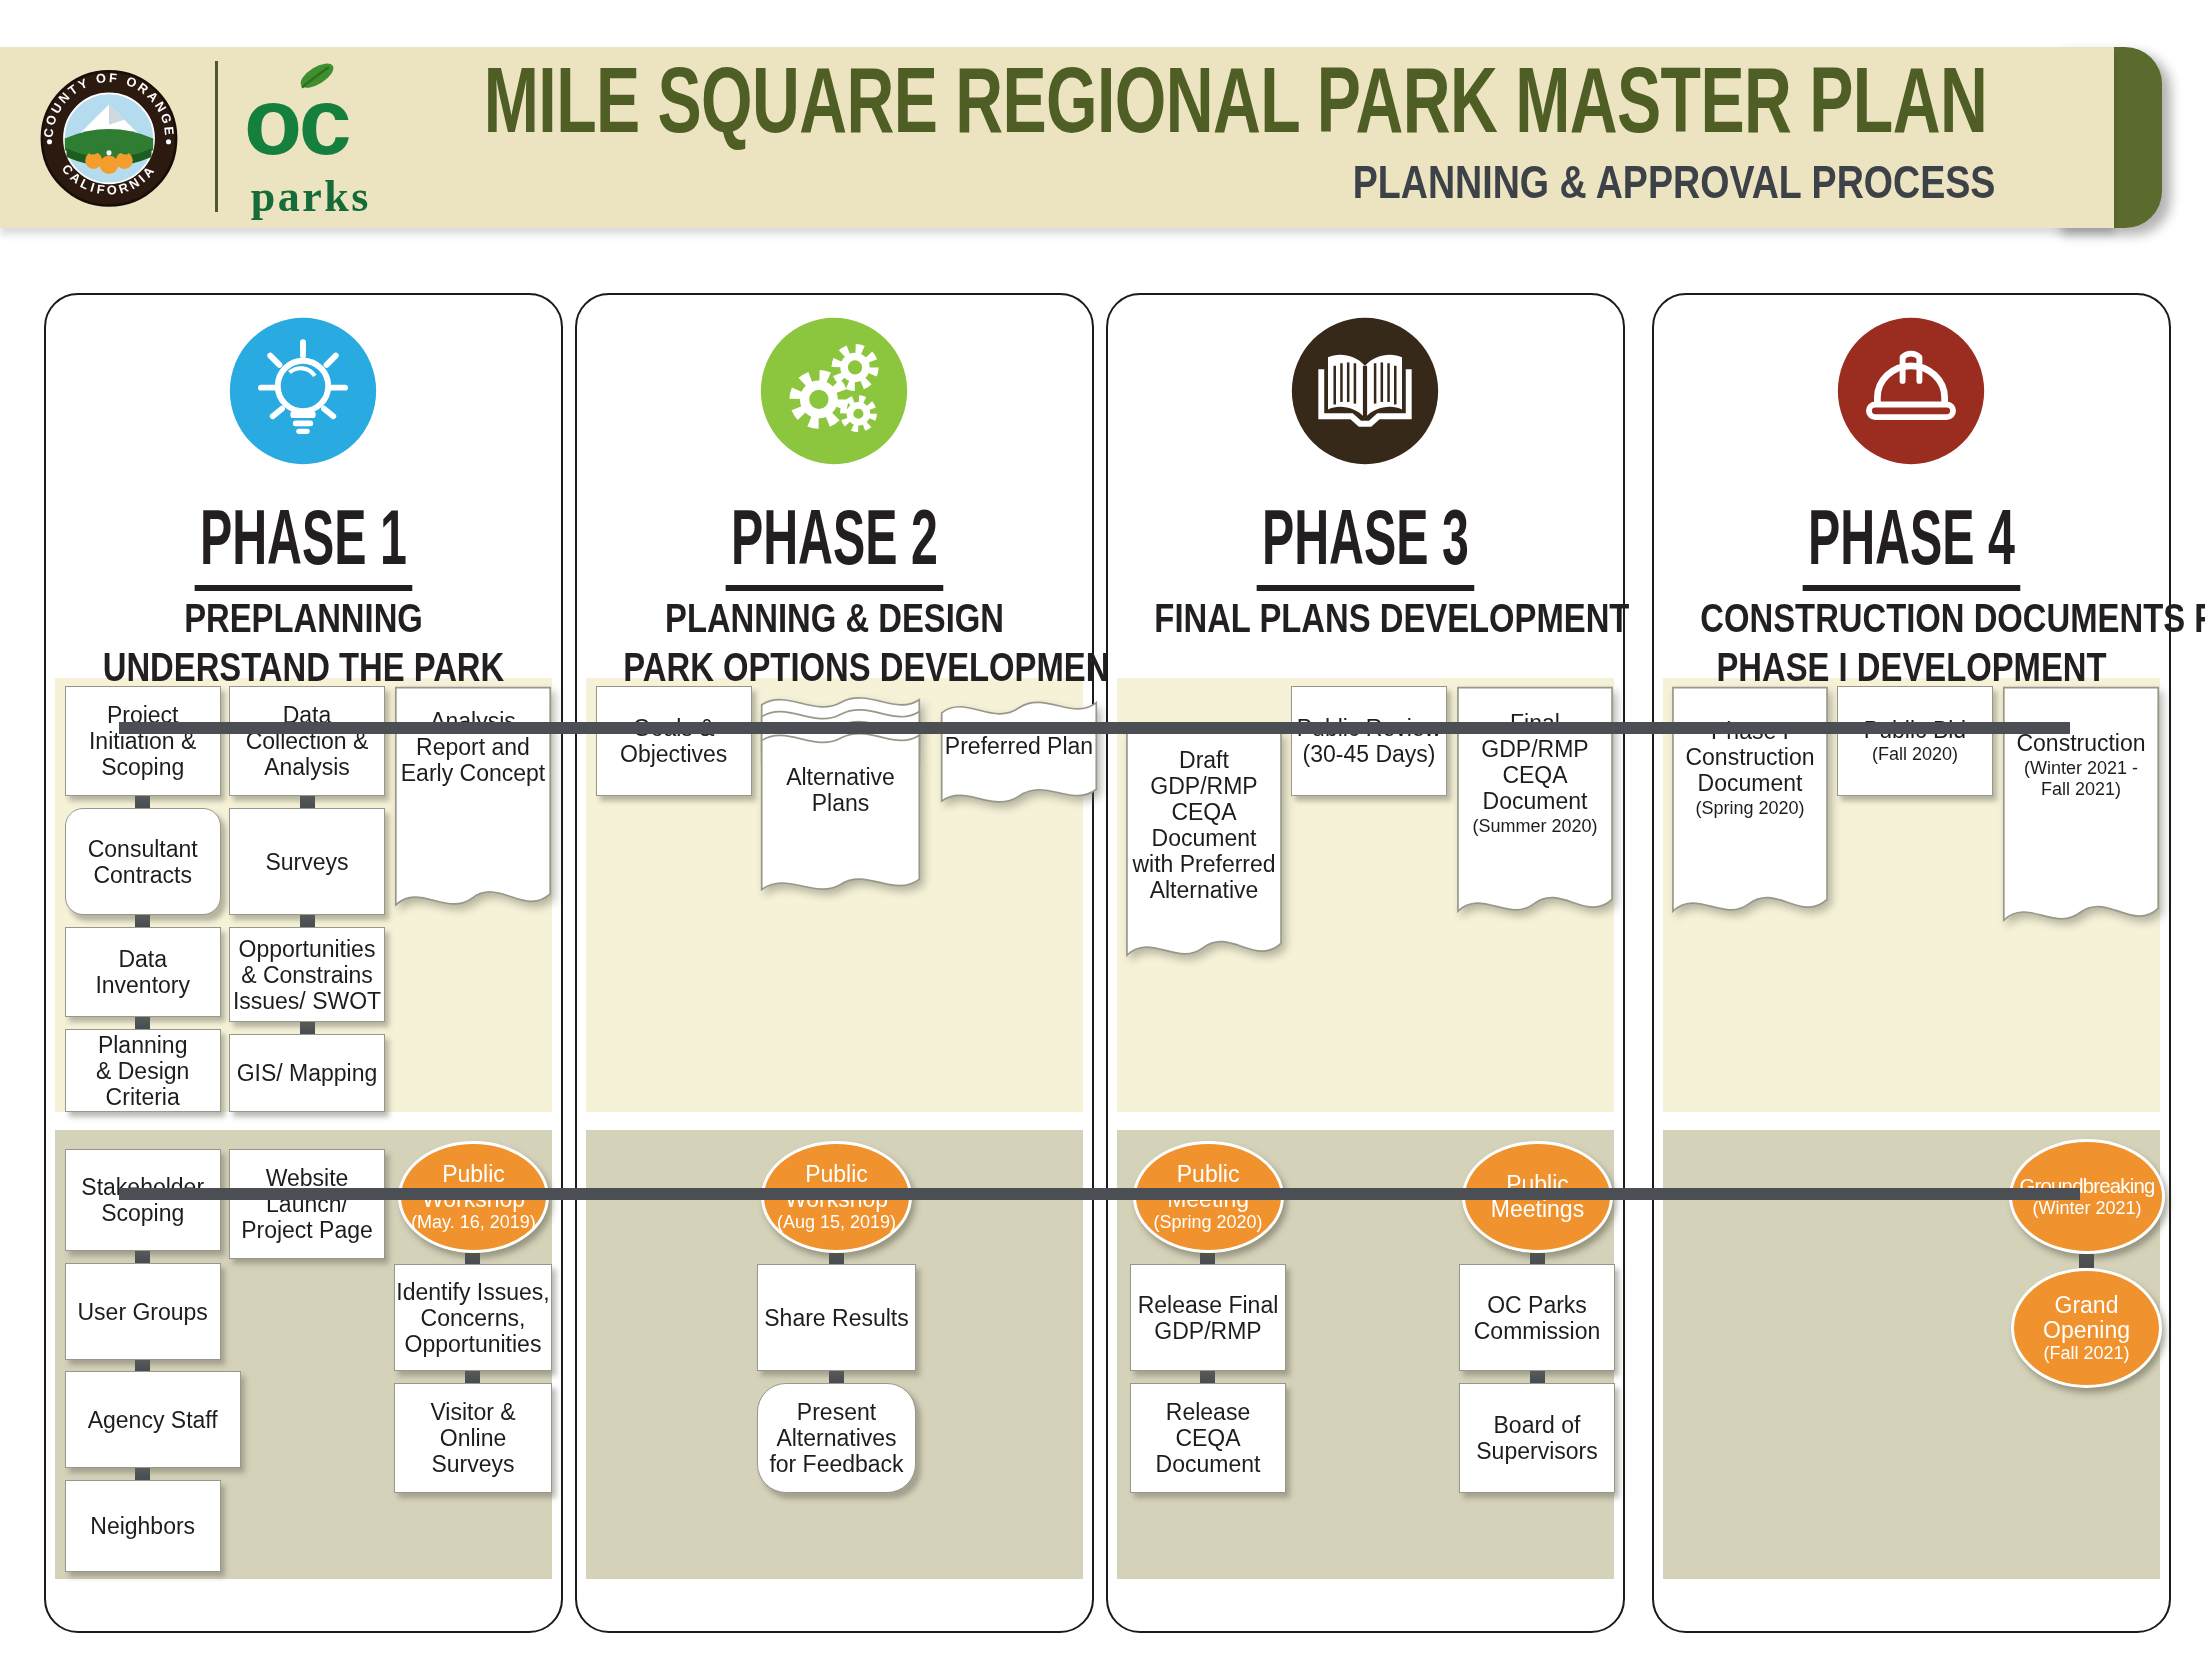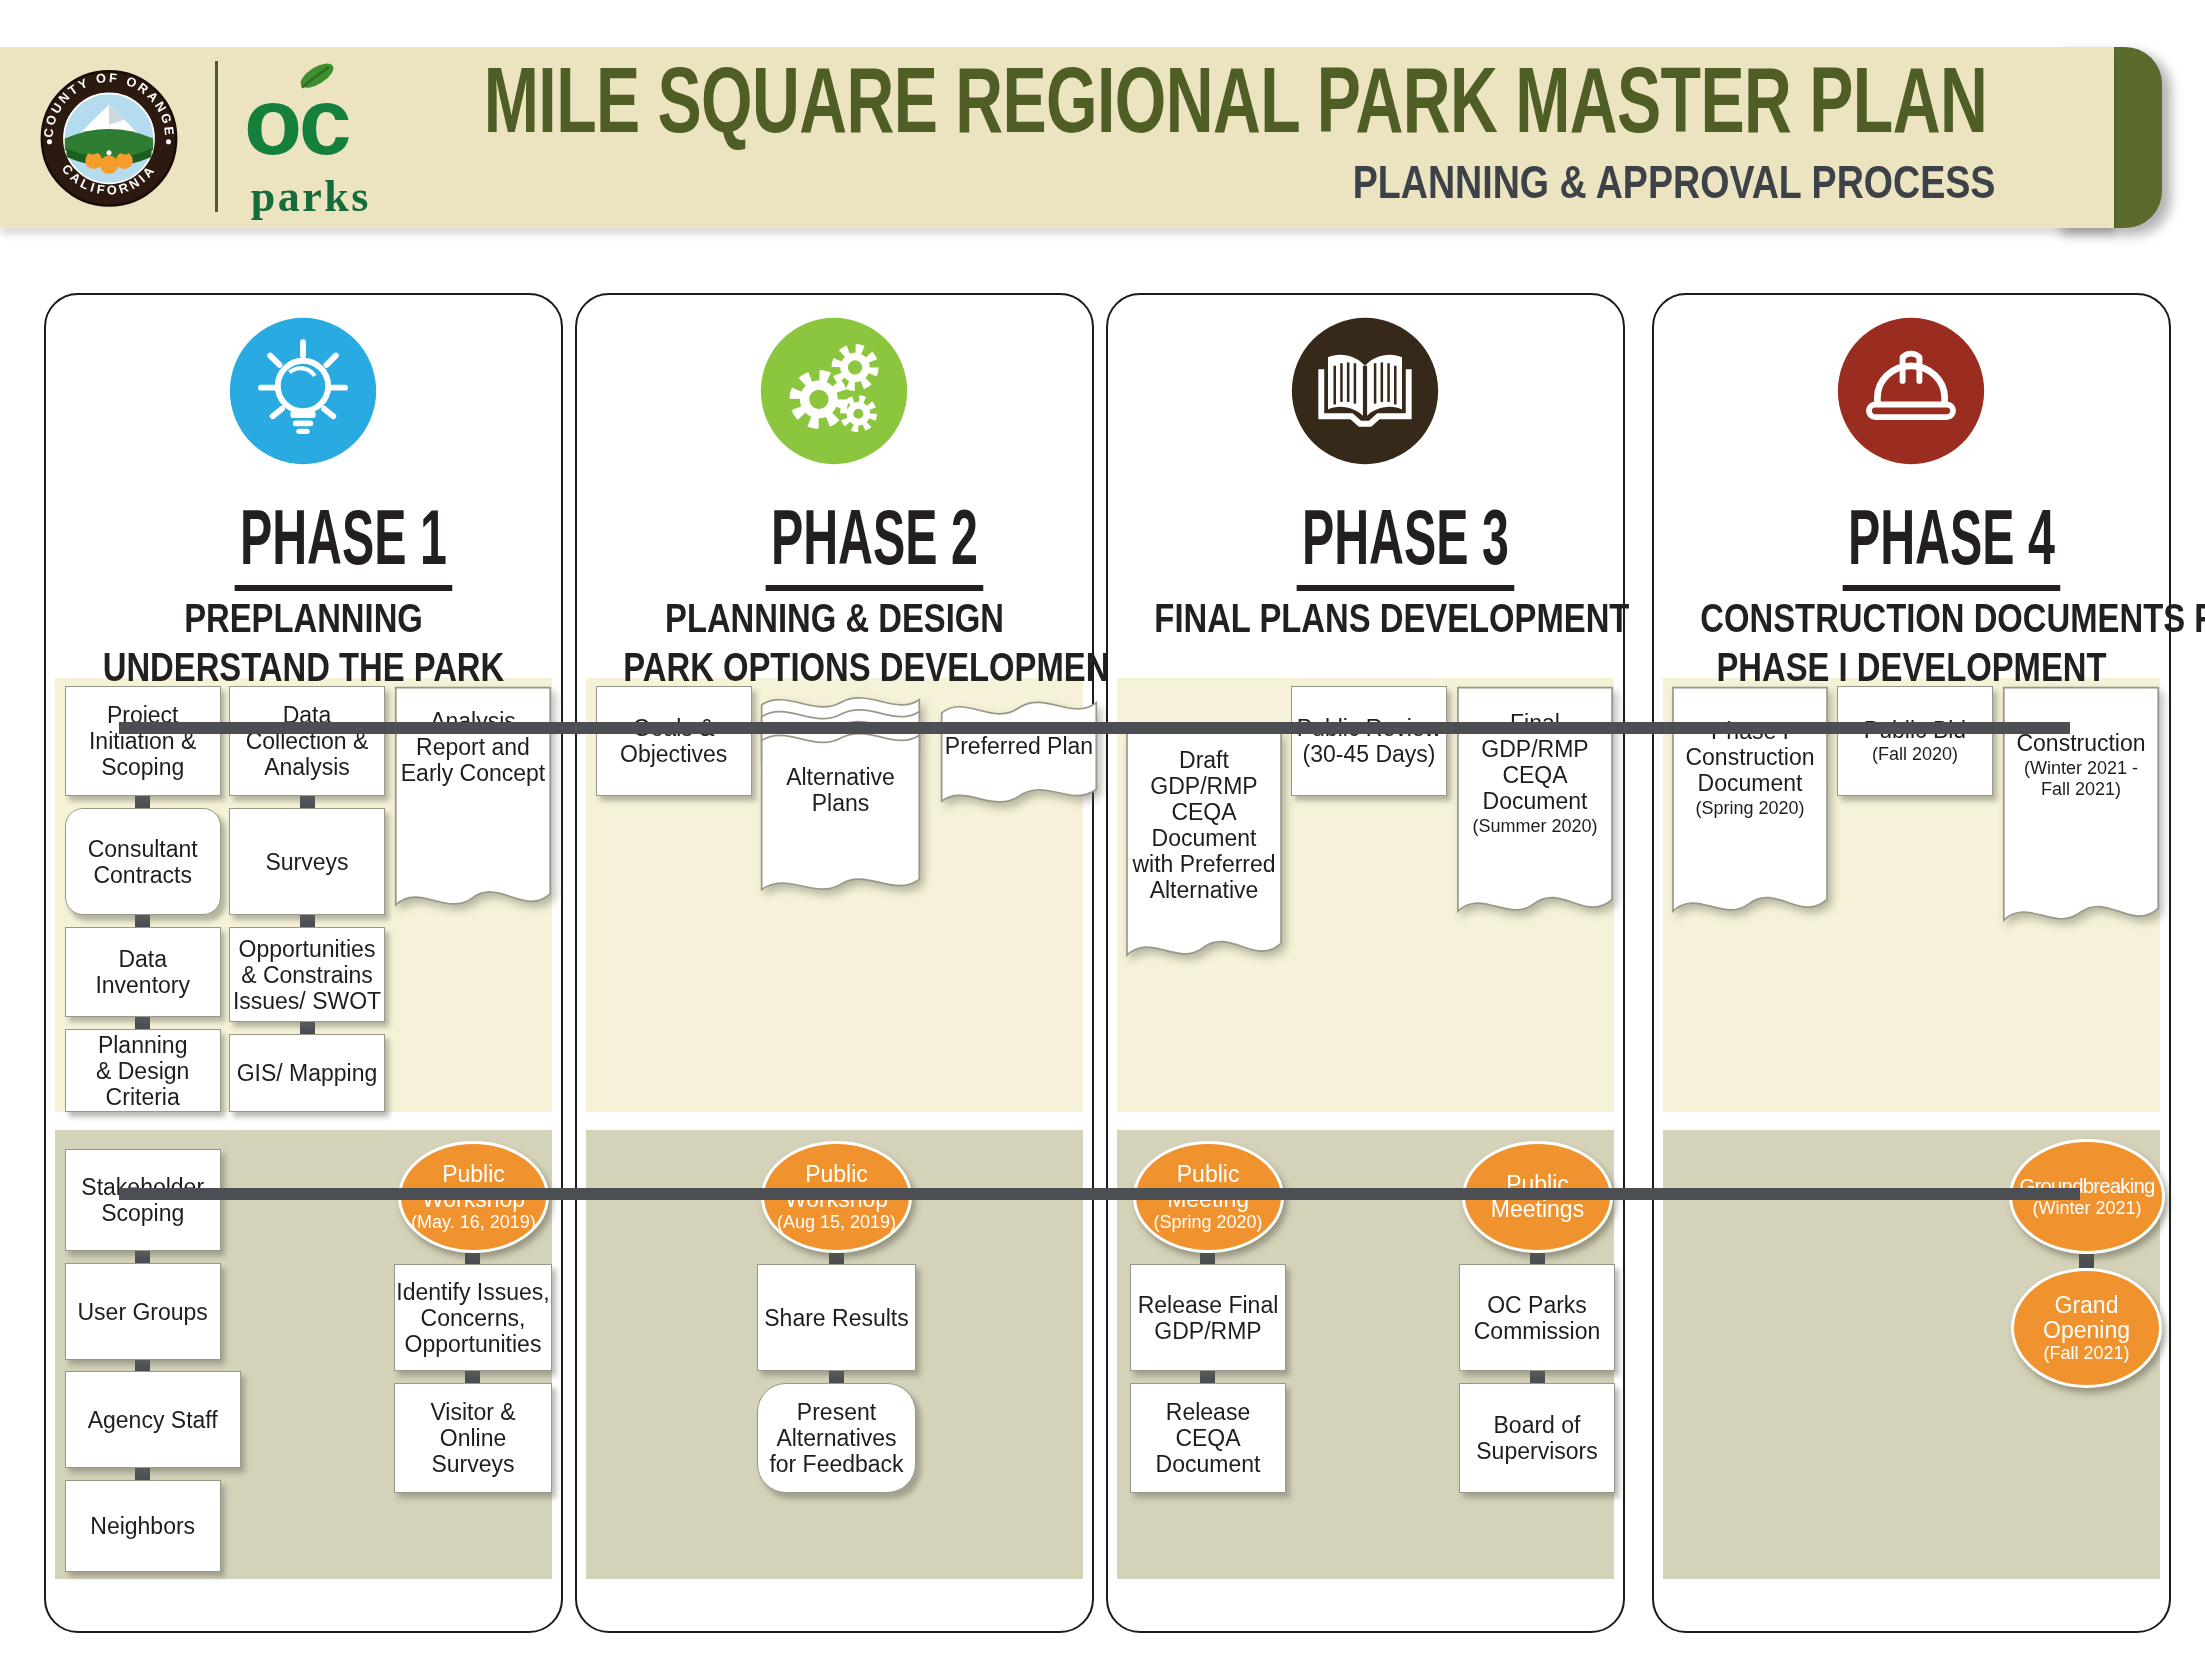--- a/index.html
+++ b/index.html
@@ -19,21 +19,21 @@
   .oclogo .oc{position:absolute;left:0;top:12px;font-size:95px;line-height:95px;font-weight:700;
               color:#15803d;letter-spacing:-3.4px;}
   .oclogo .parks{position:absolute;left:6.8px;top:109px;font-family:"Liberation Serif",serif;font-weight:700;
                  font-size:44px;color:#156c3a;letter-spacing:2.5px;}
   
   .panel{position:absolute;top:293px;width:519px;height:1340px;background:#fff;border:2.5px solid #1b1b1b;
          border-radius:34px;box-sizing:border-box;z-index:3;}
   .band-cream{position:absolute;left:8.5px;top:383px;width:497px;height:434px;background:#f6f2d8;}
   .band-tan{position:absolute;left:8.5px;top:835px;width:497px;height:449px;background:#d5d2ba;}
   .phase-icon{position:absolute;left:183px;top:22px;width:148px;height:148px;}
-  .phase-title-wrap{position:absolute;left:0;top:203px;width:100%;text-align:center;padding-left:40px;}
+  .phase-title-wrap{position:absolute;left:0;top:203px;width:100%;text-align:center;}
   .phase-title{display:inline-block;font-size:78px;line-height:78px;font-weight:700;color:#231f20;
                border-bottom:6px solid #231f20;padding:0 8.5px 8.5px 8.5px;transform:scaleX(.62);white-space:nowrap;}
   .phase-sub{position:absolute;left:0;top:299px;width:100%;text-align:center;}
   .phase-sub div{font-size:40px;line-height:49px;font-weight:700;color:#231f20;transform:scaleX(.82);
                  white-space:nowrap;}
   
   .chain{position:absolute;height:12px;background:#4b4f54;z-index:5;}
   .box{position:absolute;background:#fff;border:1.7px solid #98988a;box-sizing:border-box;
        box-shadow:4.2px 5.1px 5.1px rgba(105,105,90,.45);display:flex;flex-direction:column;
        align-items:center;justify-content:center;text-align:center;z-index:10;
@@ -165,20 +165,23 @@
     </div>
 
     <div class="box ml" style="left:18.7px;top:854px;width:156px;height:102px;">Stakeholder
 Scoping</div>
     <div class="conn" style="left:89px;top:956px;height:12px;"></div>
     <div class="box ml" style="left:18.7px;top:968px;width:156px;height:97px;">User Groups</div>
     <div class="conn" style="left:89px;top:1064px;height:12px;"></div>
     <div class="box ml" style="left:18.7px;top:1076px;width:176px;height:97px;">Agency Staff</div>
     <div class="conn" style="left:89px;top:1173px;height:12px;"></div>
     <div class="box ml" style="left:18.7px;top:1185px;width:156px;height:92px;">Neighbors</div>
+    <div class="box ml" style="left:183px;top:854px;width:156px;height:110px;">Website
+Launch/
+Project Page</div>
     <div class="oval" style="left:352px;top:846px;width:151px;height:112px;">
       <div class="ml">Public
 Workshop</div>
       <div class="date">(May. 16, 2019)</div>
     </div>
     <div class="conn" style="left:419px;top:958px;height:12px;"></div>
     <div class="box ml" style="left:348px;top:969px;width:158px;height:107px;">Identify Issues,
 Concerns,
 Opportunities</div>
     <div class="conn" style="left:419px;top:1076px;height:12px;"></div>

